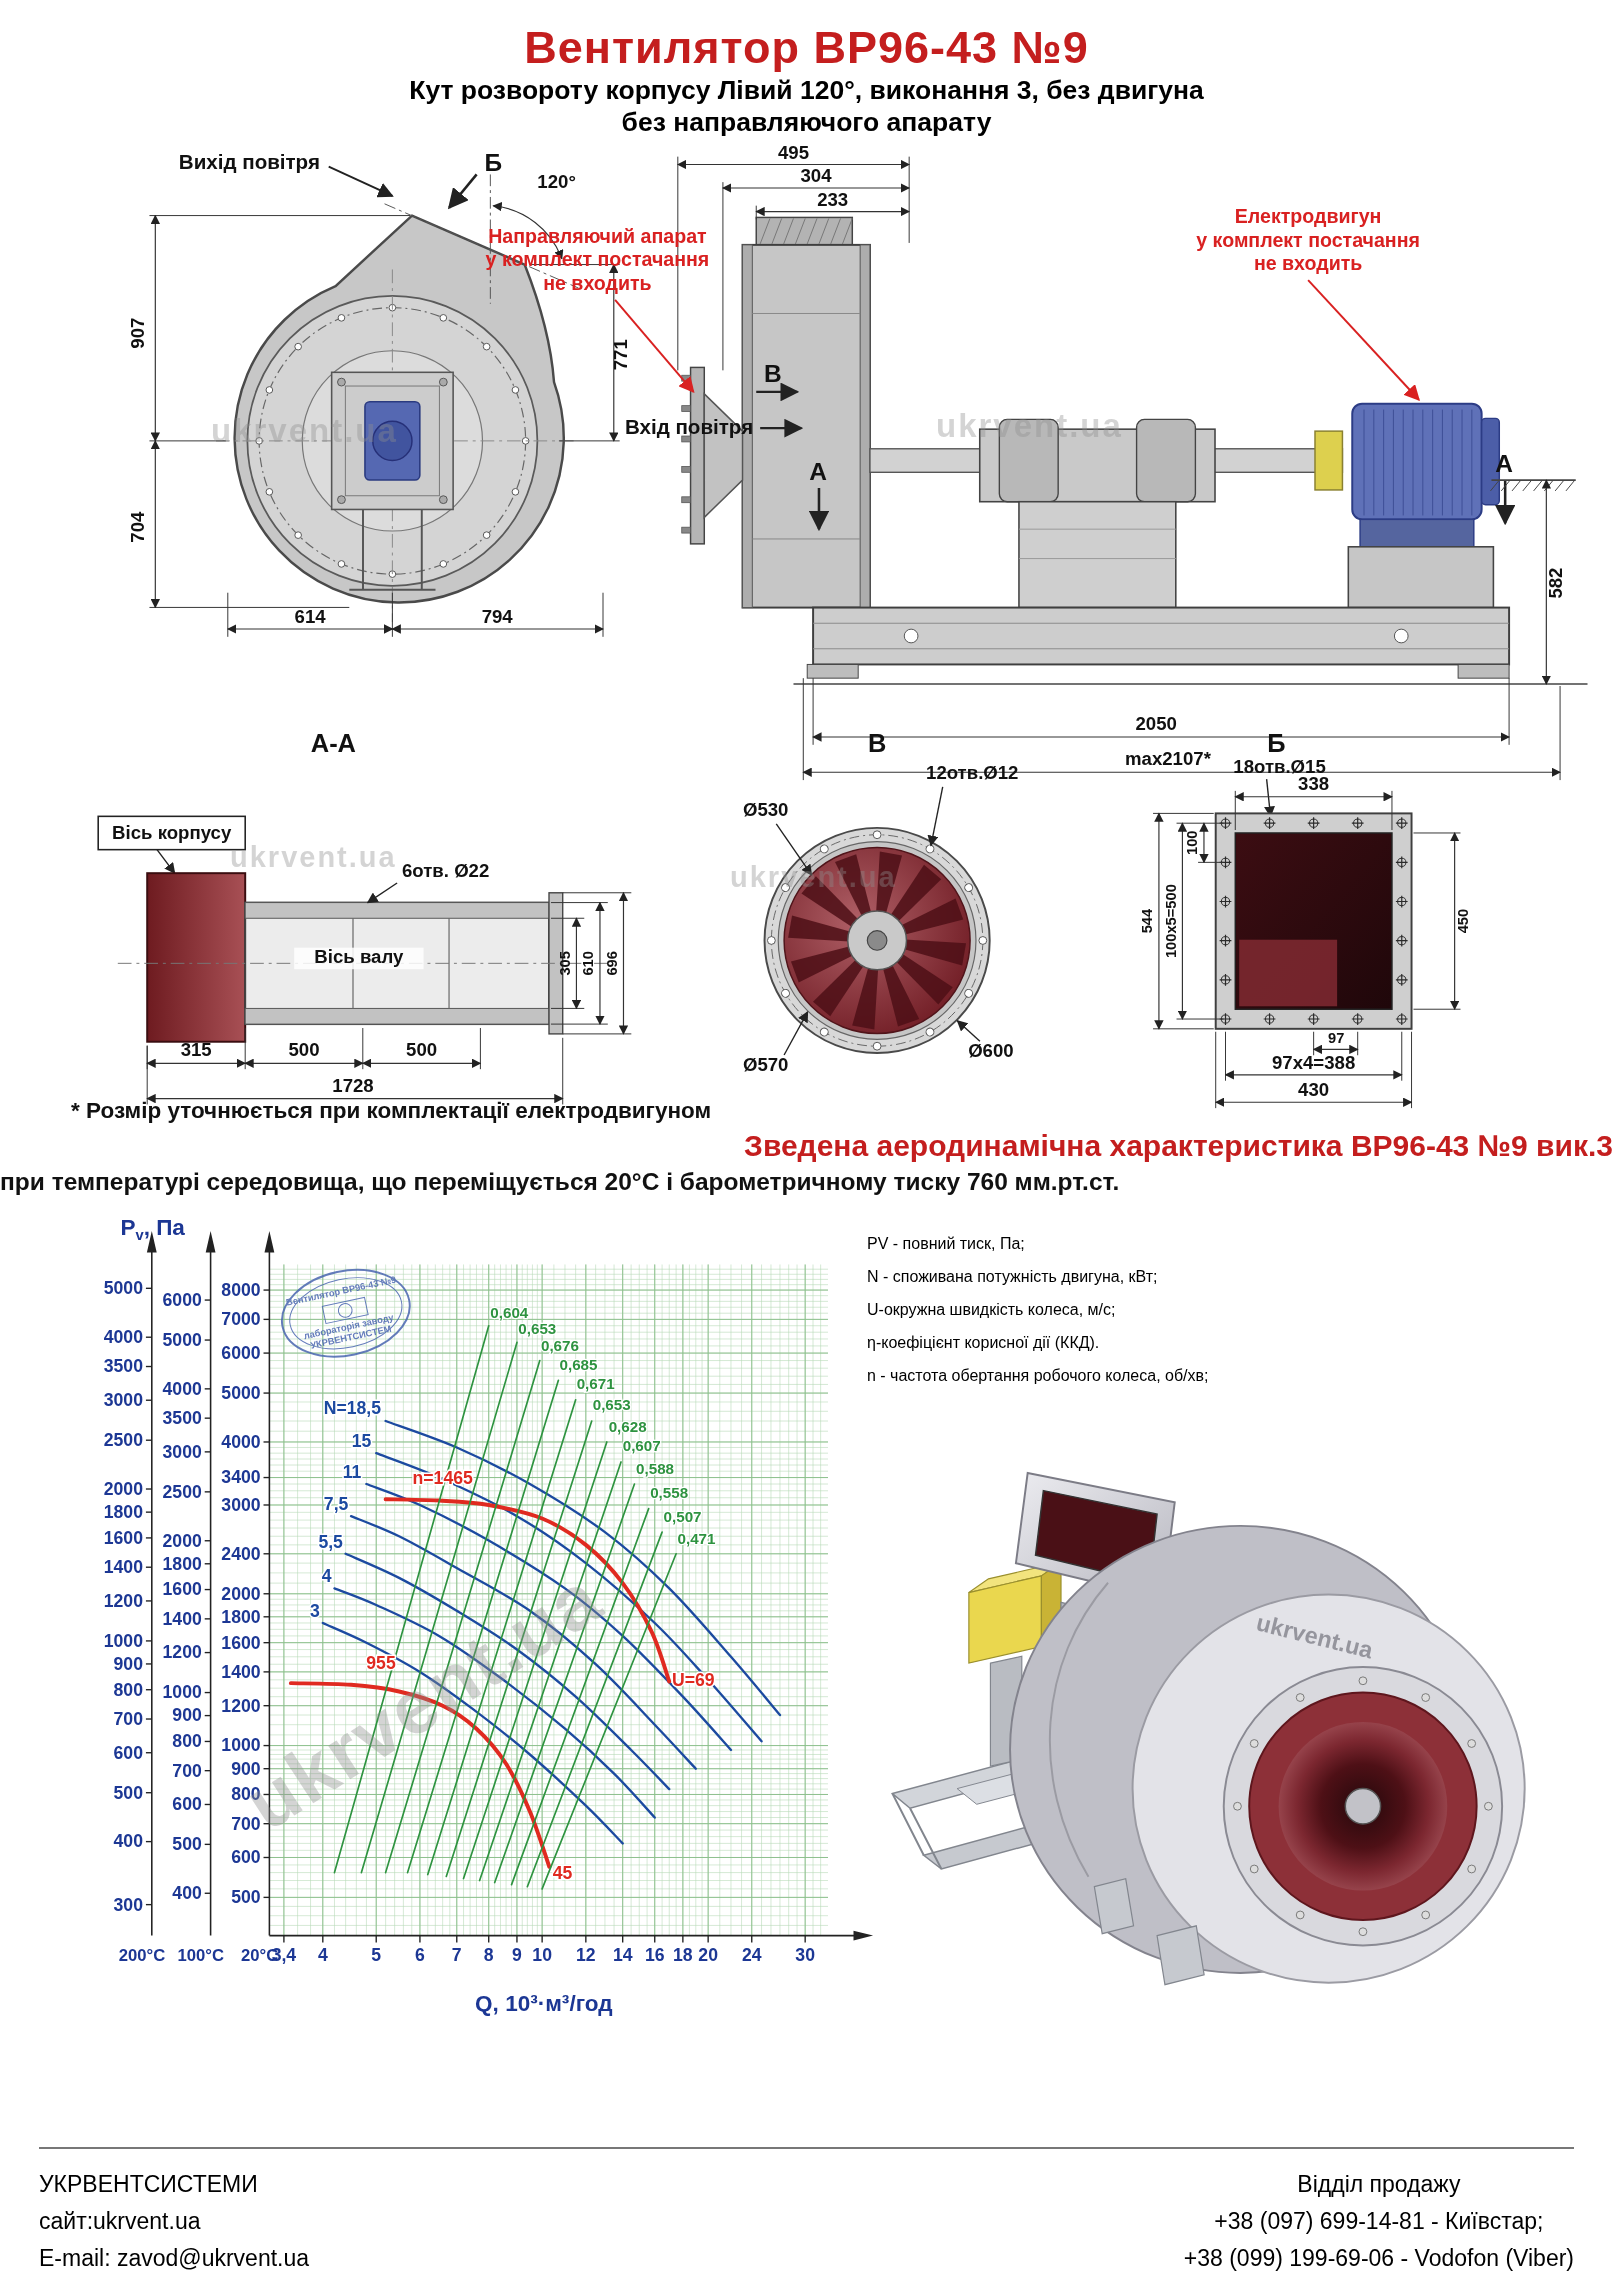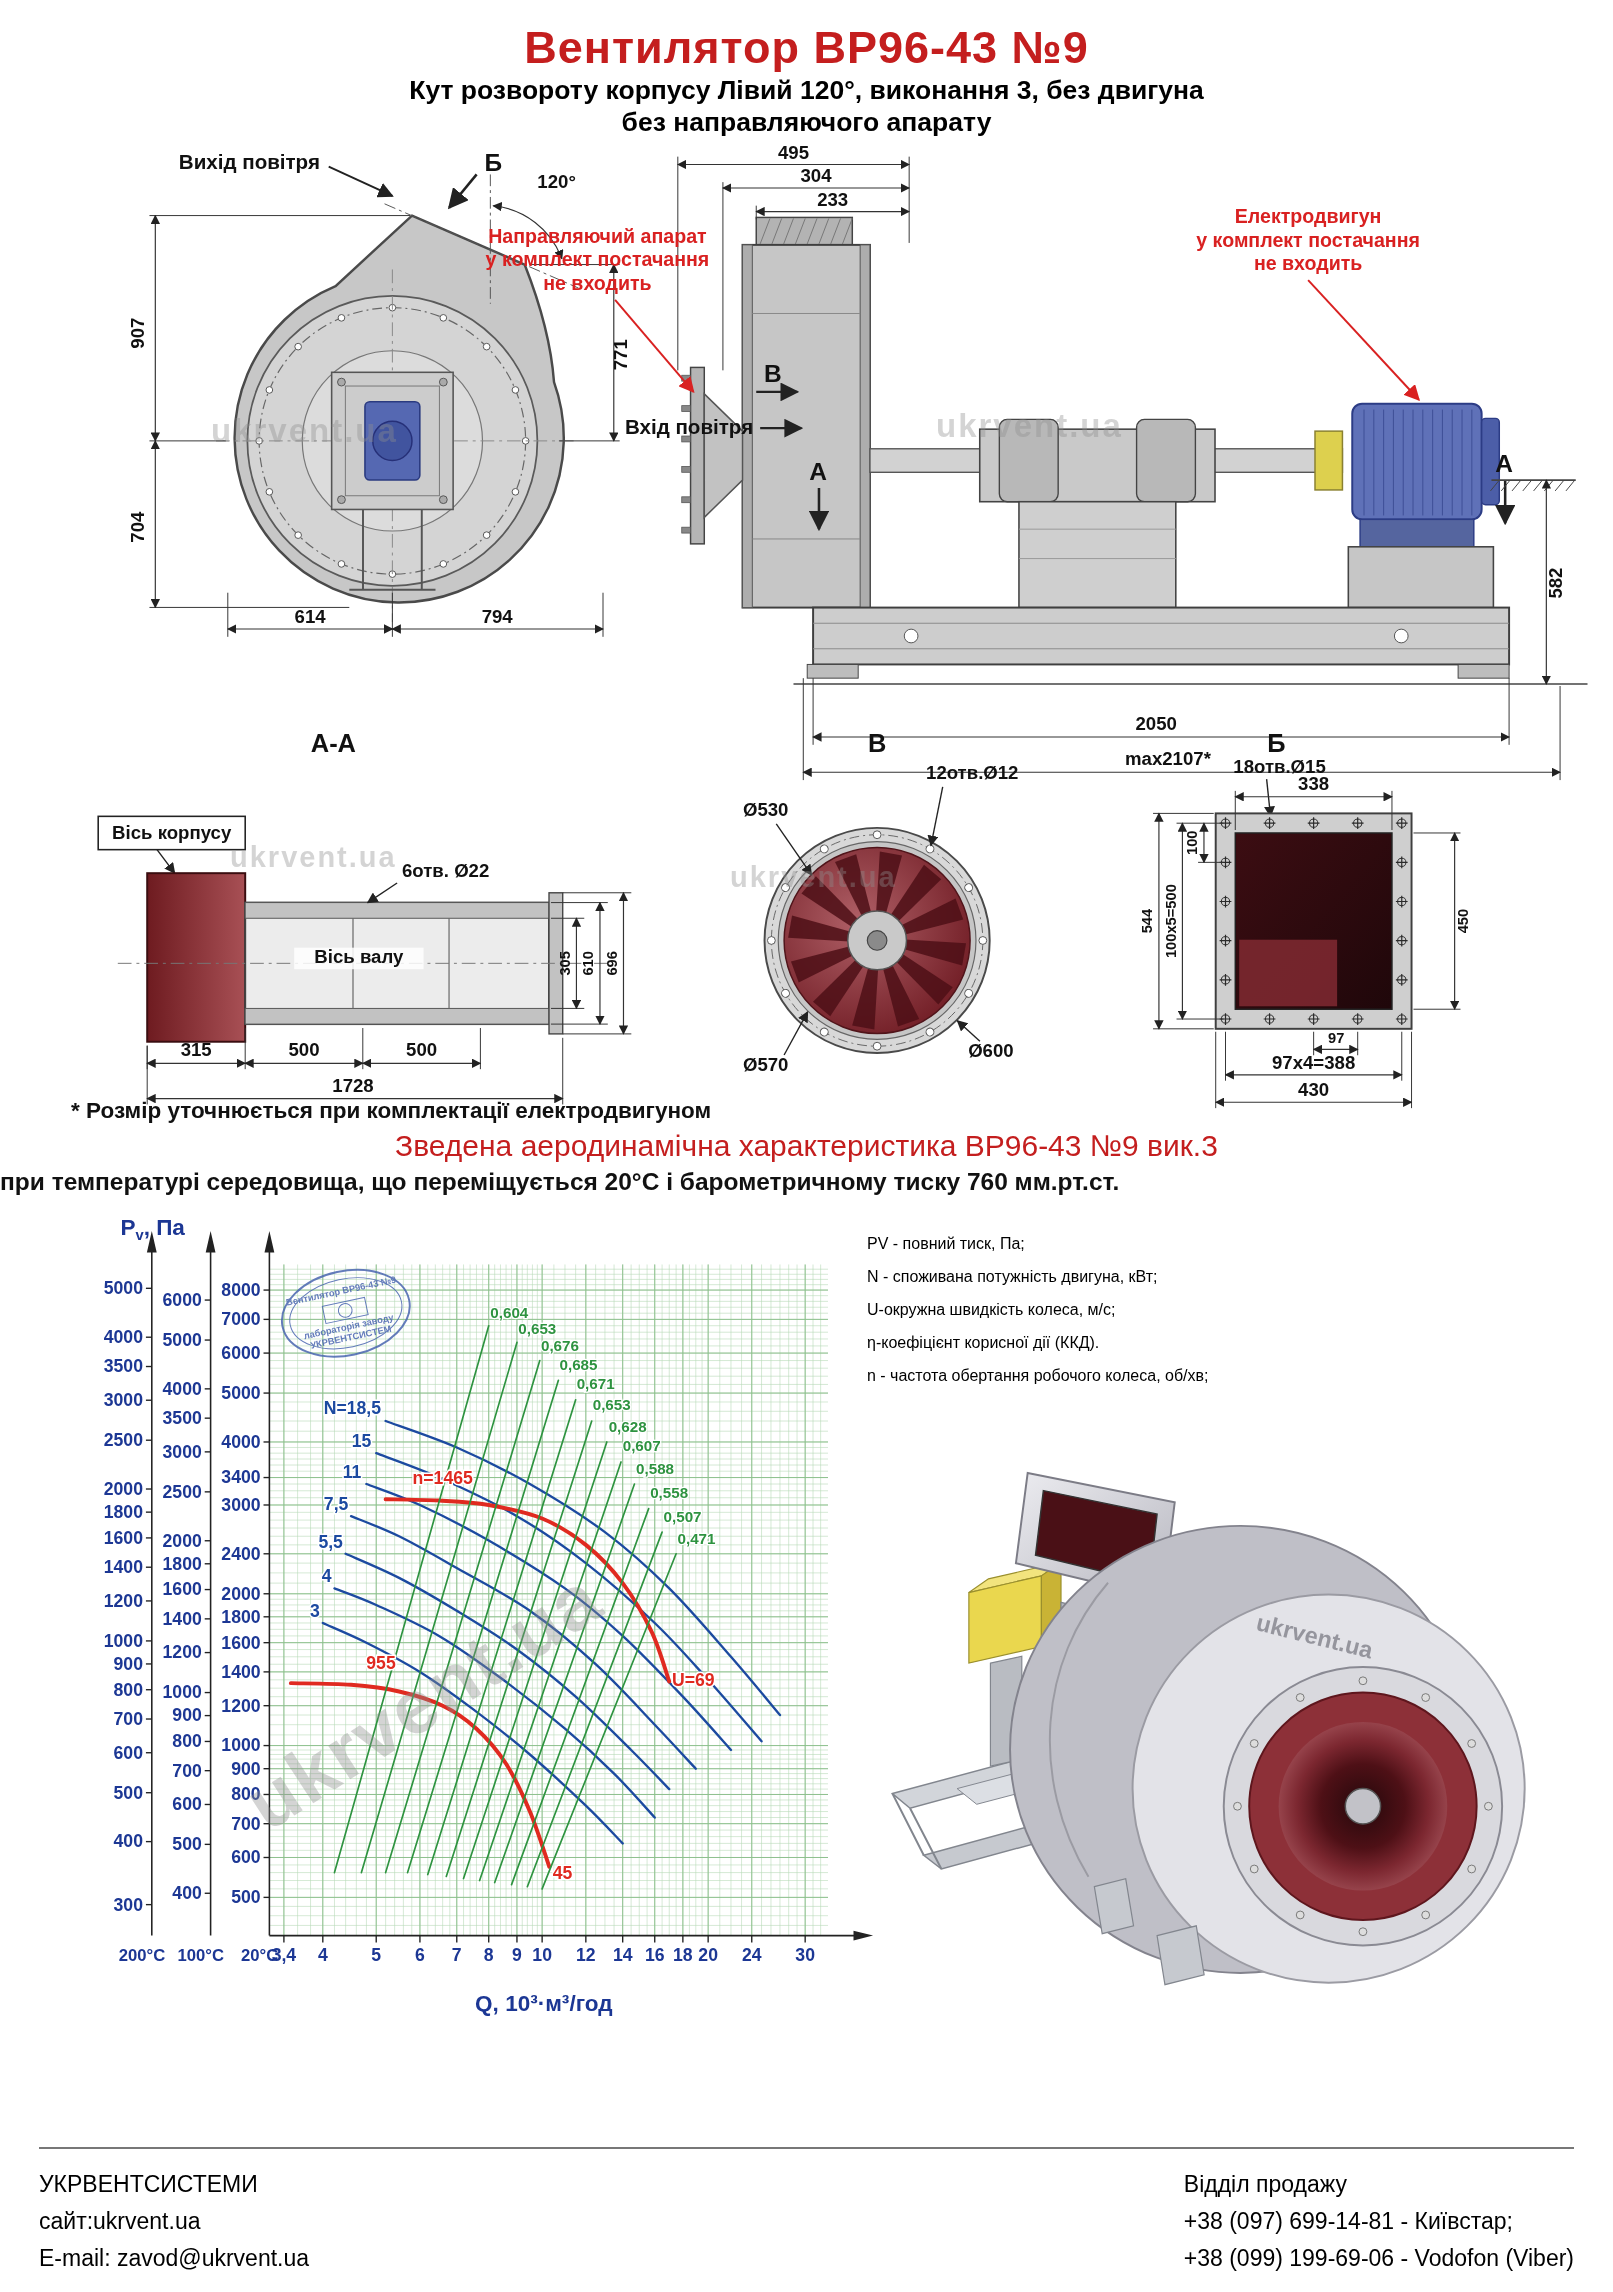--- a/index.html
+++ b/index.html
@@ -2,27 +2,27 @@
 <html><head>
 <meta charset="utf-8">
 <style>
   *{margin:0;padding:0;box-sizing:border-box}
   body{width:1613px;height:2293px;position:relative;background:#fff;
        font-family:"Liberation Sans",sans-serif;overflow:hidden;color:#000}
   .abs{position:absolute}
   .page{position:absolute;left:0;top:0;width:1613px;height:2293px;background:#fff}
   .title{font-size:45px;font-weight:bold;color:#c41e1e;letter-spacing:1px}
   .subtitle{font-size:26.5px;font-weight:bold;color:#000;line-height:32px}
-  .chart-head{width:1613px;text-align:center;font-size:30px;font-weight:normal;color:#c41e1e}
+  .chart-head{width:1613px;text-align:right;font-size:30px;font-weight:bold;color:#c41e1e}
   .chart-subhead{width:1613px;text-align:left;font-size:24.5px;font-weight:bold;color:#111}
   .footnote{font-size:22.5px;font-weight:bold;color:#111}
   .legend{font-size:16px;line-height:33px;color:#000}
   .footer{display:flex;justify-content:space-between;border-top:2px solid #777;
           padding-top:17px;font-size:23px;line-height:37px}
-  .f-right{text-align:left}
+  .f-right{text-align:center}
   .watermark{position:absolute;color:#8f8f8f;opacity:.38;font-weight:bold;
              letter-spacing:2px;pointer-events:none;transform-origin:left top;white-space:nowrap}
   svg{overflow:visible}
   svg text{font-family:"Liberation Sans",sans-serif}
   .sect-title{font-size:26px;font-weight:bold;fill:#111}
   .dimnum{font-size:19px;font-weight:bold;fill:#111}
   .dimsm{font-size:15px;font-weight:bold;fill:#111}
   .lbl{font-size:21px;font-weight:bold;fill:#111}
   .marklet{font-size:25px;font-weight:bold;fill:#111}
   .note-red{font-size:20px;font-weight:bold;fill:#d92121}

